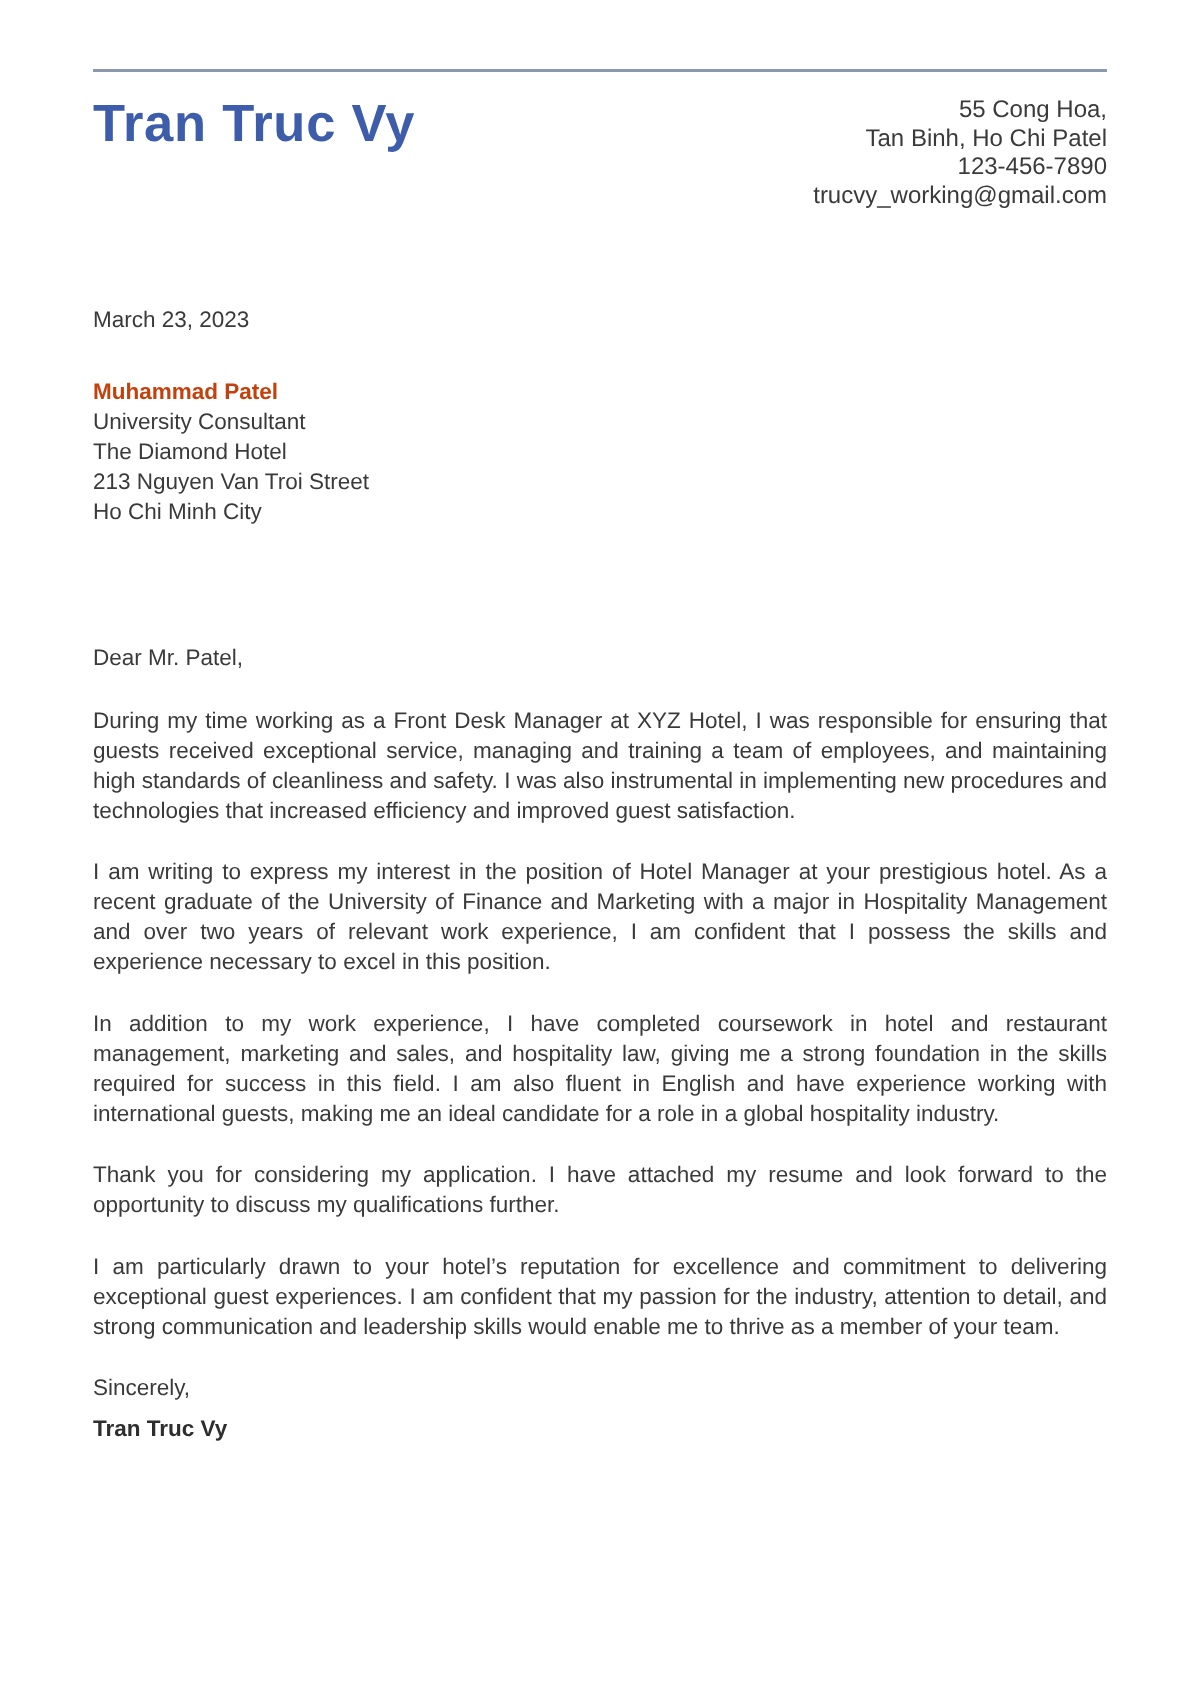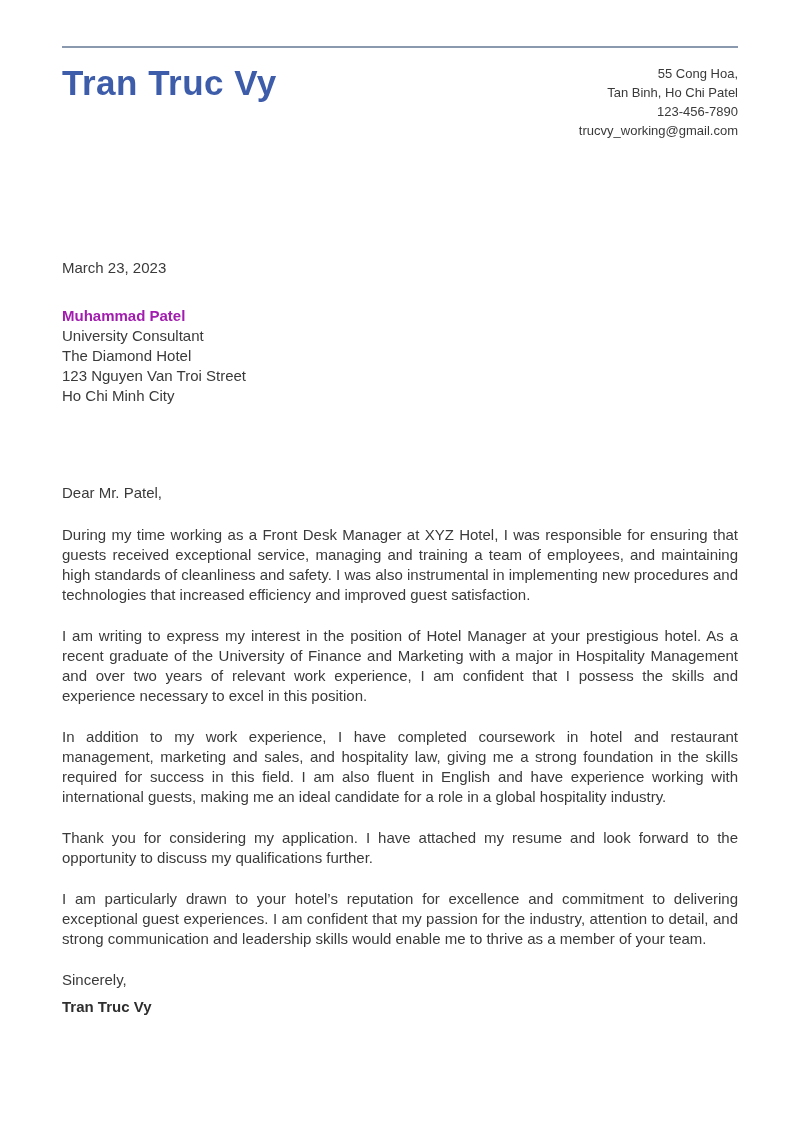--- a/index.html
+++ b/index.html
@@ -31,37 +31,37 @@
   }
   .sender-name {
     color: #3d5caa;
     font-size: 35px;
     font-weight: 700;
     line-height: 44px;
     letter-spacing: 0.5px;
   }
   .contact-block {
     text-align: right;
-    font-size: 13px;
+    font-size: 16px;
     line-height: 19px;
     color: #3a3a3a;
     padding-top: 3px;
   }
   .letter {
     font-size: 15px;
     line-height: 20px;
     color: #3a3a3a;
   }
   .date-line {
-    margin-top: 118px;
+    margin-top: 64px;
   }
   .recipient-block {
     margin-top: 28px;
   }
-  .recipient-name { font-weight: 700; color: #a21caf; }
+  .recipient-name { font-weight: 700; color: #c2410c; }
   .salutation {
     margin-top: 77px;
     margin-bottom: 22px;
   }
   .body-paragraph {
     text-align: justify;
     margin-bottom: 21px;
   }
   .closing {
     margin-top: 0;
@@ -90,21 +90,21 @@
   </div>
 
   <div class="letter">
 
     <div class="date-line">March 23, 2023</div>
 
     <div class="recipient-block">
       <div class="recipient-name">Muhammad Patel</div>
       <div>University Consultant</div>
       <div>The Diamond Hotel</div>
-      <div>123 Nguyen Van Troi Street</div>
+      <div>213 Nguyen Van Troi Street</div>
       <div>Ho Chi Minh City</div>
     </div>
 
     <p class="salutation">Dear Mr. Patel,</p>
 
     <p class="body-paragraph">During my time working as a Front Desk Manager at XYZ Hotel, I was responsible for ensuring that guests received exceptional service, managing and training a team of employees, and maintaining high standards of cleanliness and safety. I was also instrumental in implementing new procedures and technologies that increased efficiency and improved guest satisfaction.</p>
     <p class="body-paragraph">I am writing to express my interest in the position of Hotel Manager at your prestigious hotel. As a recent graduate of the University of Finance and Marketing with a major in Hospitality Management and over two years of relevant work experience, I am confident that I possess the skills and experience necessary to excel in this position.</p>
     <p class="body-paragraph">In addition to my work experience, I have completed coursework in hotel and restaurant management, marketing and sales, and hospitality law, giving me a strong foundation in the skills required for success in this field. I am also fluent in English and have experience working with international guests, making me an ideal candidate for a role in a global hospitality industry.</p>
     <p class="body-paragraph">Thank you for considering my application. I have attached my resume and look forward to the opportunity to discuss my qualifications further.</p>
     <p class="body-paragraph">I am particularly drawn to your hotel’s reputation for excellence and commitment to delivering exceptional guest experiences. I am confident that my passion for the industry, attention to detail, and strong communication and leadership skills would enable me to thrive as a member of your team.</p>

